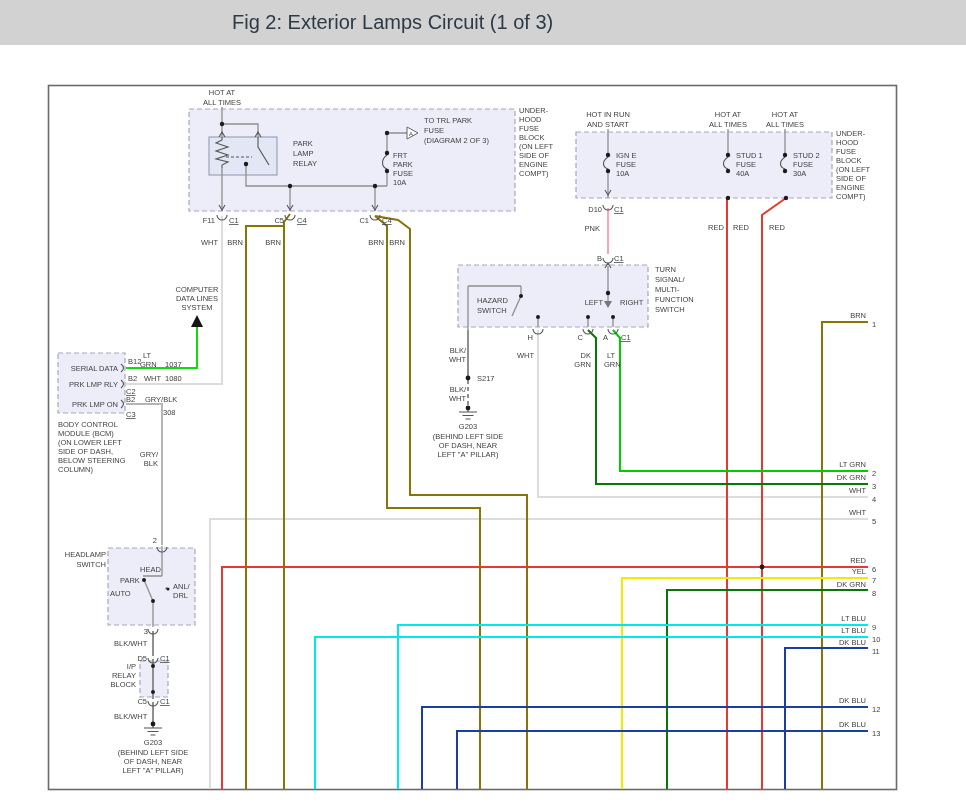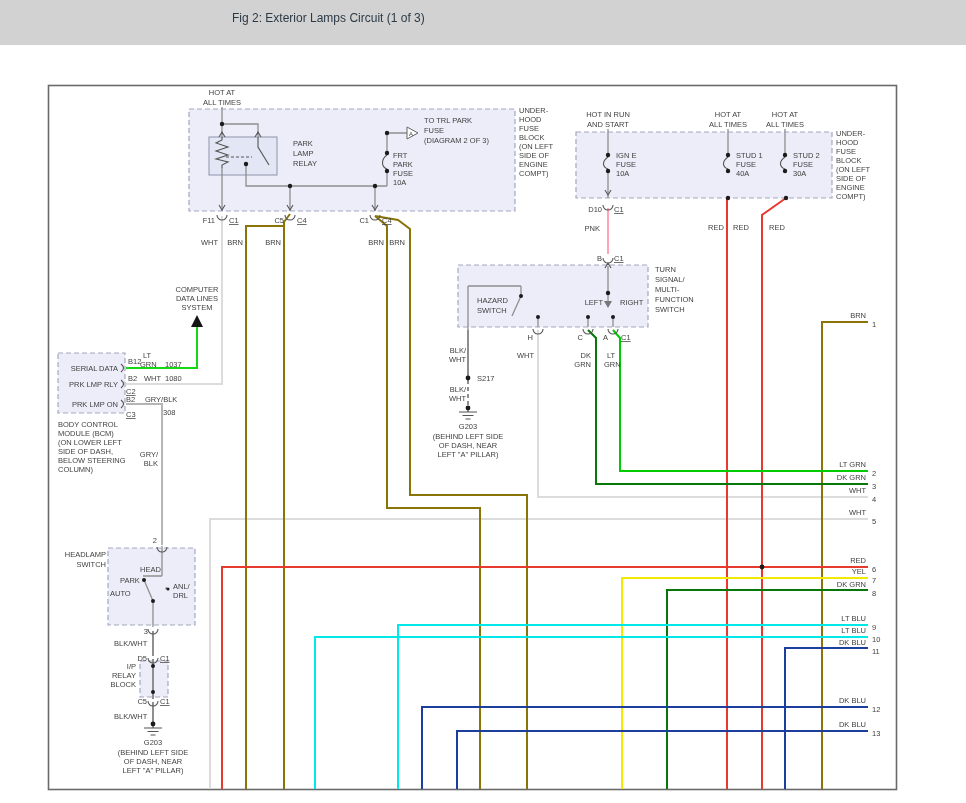--- a/index.html
+++ b/index.html
@@ -1,19 +1,19 @@
 <!DOCTYPE html>
 <html><head>
 <meta charset="utf-8">
 <style>
   html,body{margin:0;padding:0;background:#ffffff;}
   .page{position:relative;width:966px;height:803px;background:#fff;overflow:hidden;
         font-family:"Liberation Sans", sans-serif;}
   .titlebar{position:absolute;left:0;top:0;width:966px;height:45px;background:#d2d2d2;}
-  .titlebar span{position:absolute;left:232px;top:11px;font-size:12px;color:#2c3a46;}
+  .titlebar span{position:absolute;left:232px;top:11px;font-size:20px;color:#2c3a46;}
   svg{position:absolute;left:0;top:0;}
   .t{font:7.5px "Liberation Sans", sans-serif;fill:#3f3f3f;}
   .t6{font:6px "Liberation Sans", sans-serif;fill:#3f3f3f;}
   .tm{text-anchor:middle;}
   .te{text-anchor:end;}
   .u{text-decoration:underline;}
   .box{fill:#ecedf8;stroke:#a3a8bf;stroke-width:1.2;stroke-dasharray:5 3;}
   .ibox{fill:#e3e6f4;stroke:#8d94ac;stroke-width:1;}
   .w{fill:none;stroke-width:2;}
   .g1{fill:none;stroke:#8f8f8f;stroke-width:1.3;}

